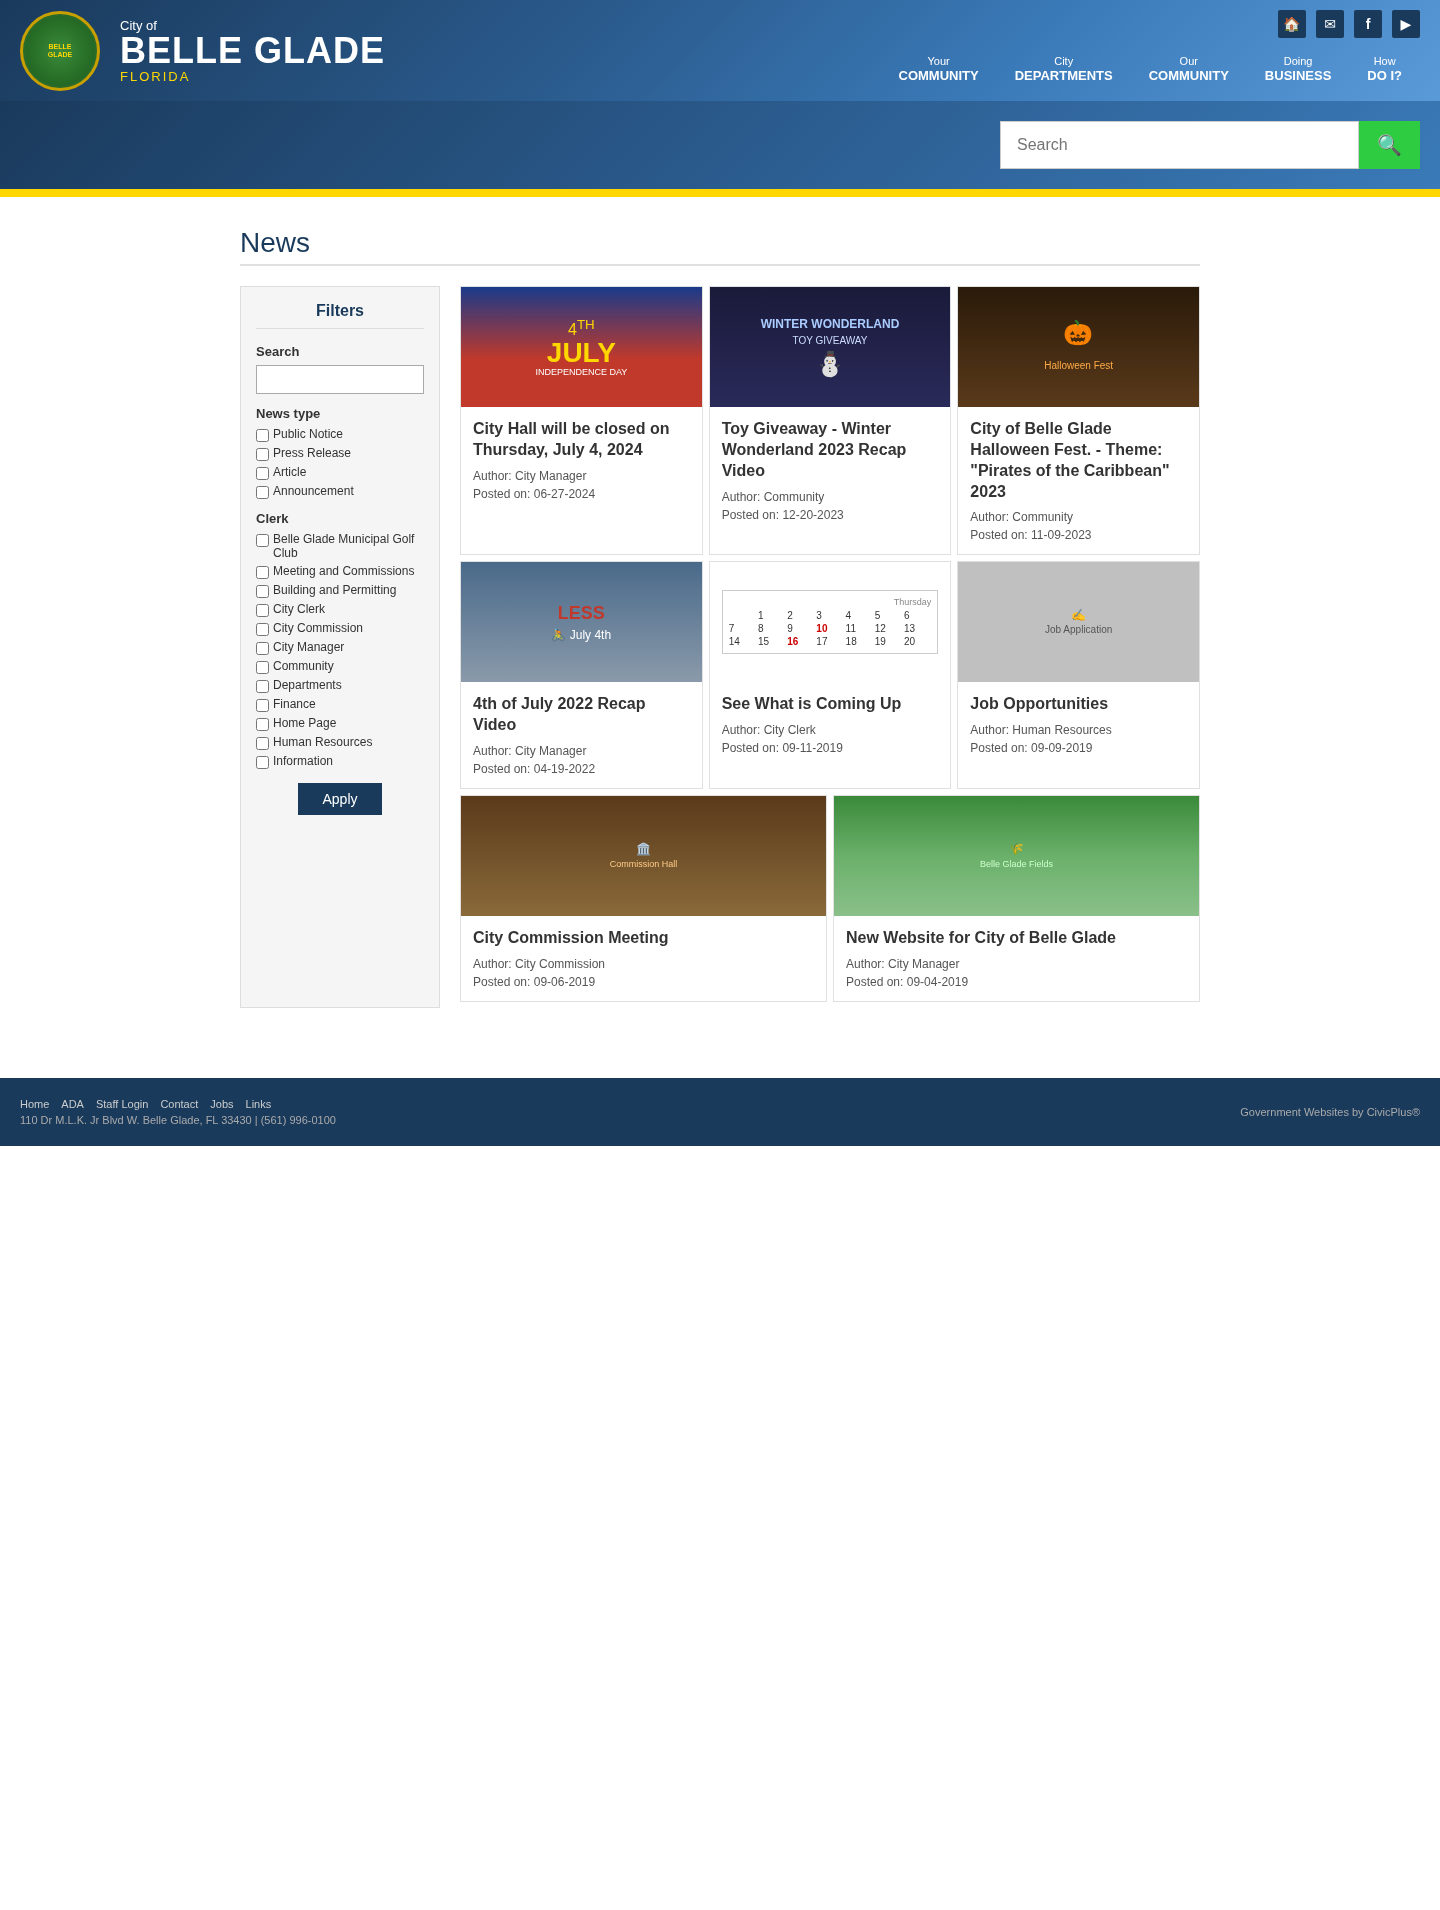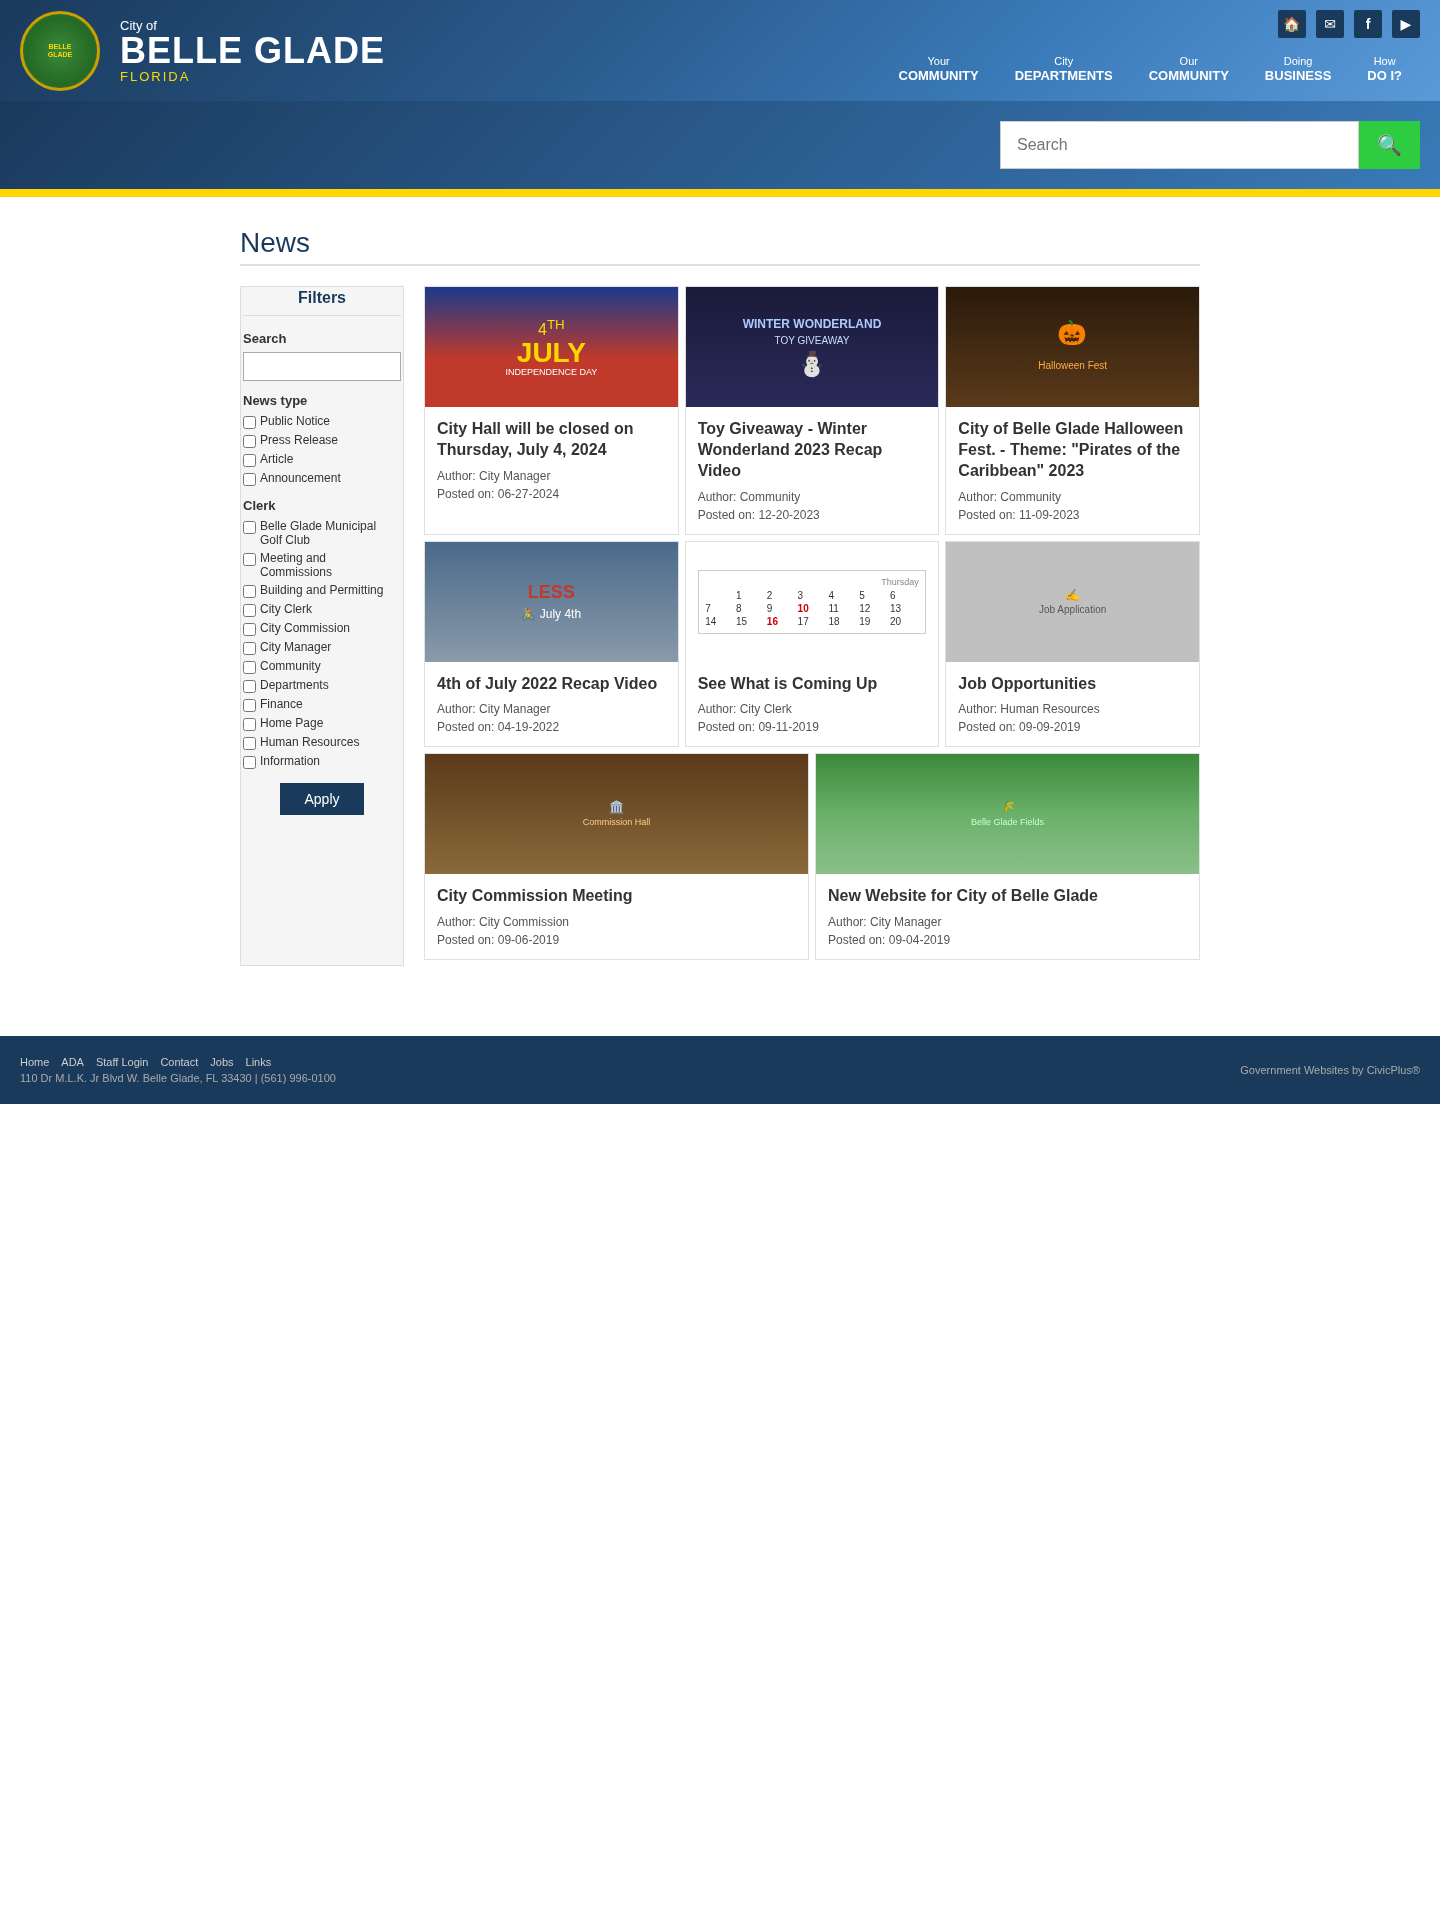--- a/index.html
+++ b/index.html
@@ -162,25 +162,25 @@
       border-bottom: 2px solid #e0e0e0;
       padding-bottom: 5px;
     }
     .content-layout {
       display: flex;
       gap: 20px;
     }
 
     
     .sidebar {
-      width: 164px;
+      width: 200px;
       flex-shrink: 0;
       background: #f5f5f5;
       border: 1px solid #ddd;
-      padding: 2px;
+      padding: 15px;
     }
     .sidebar-title {
       font-size: 16px;
       font-weight: bold;
       color: #1a3a5c;
       text-align: center;
       margin-bottom: 15px;
       padding-bottom: 8px;
       border-bottom: 1px solid #ddd;
     }

